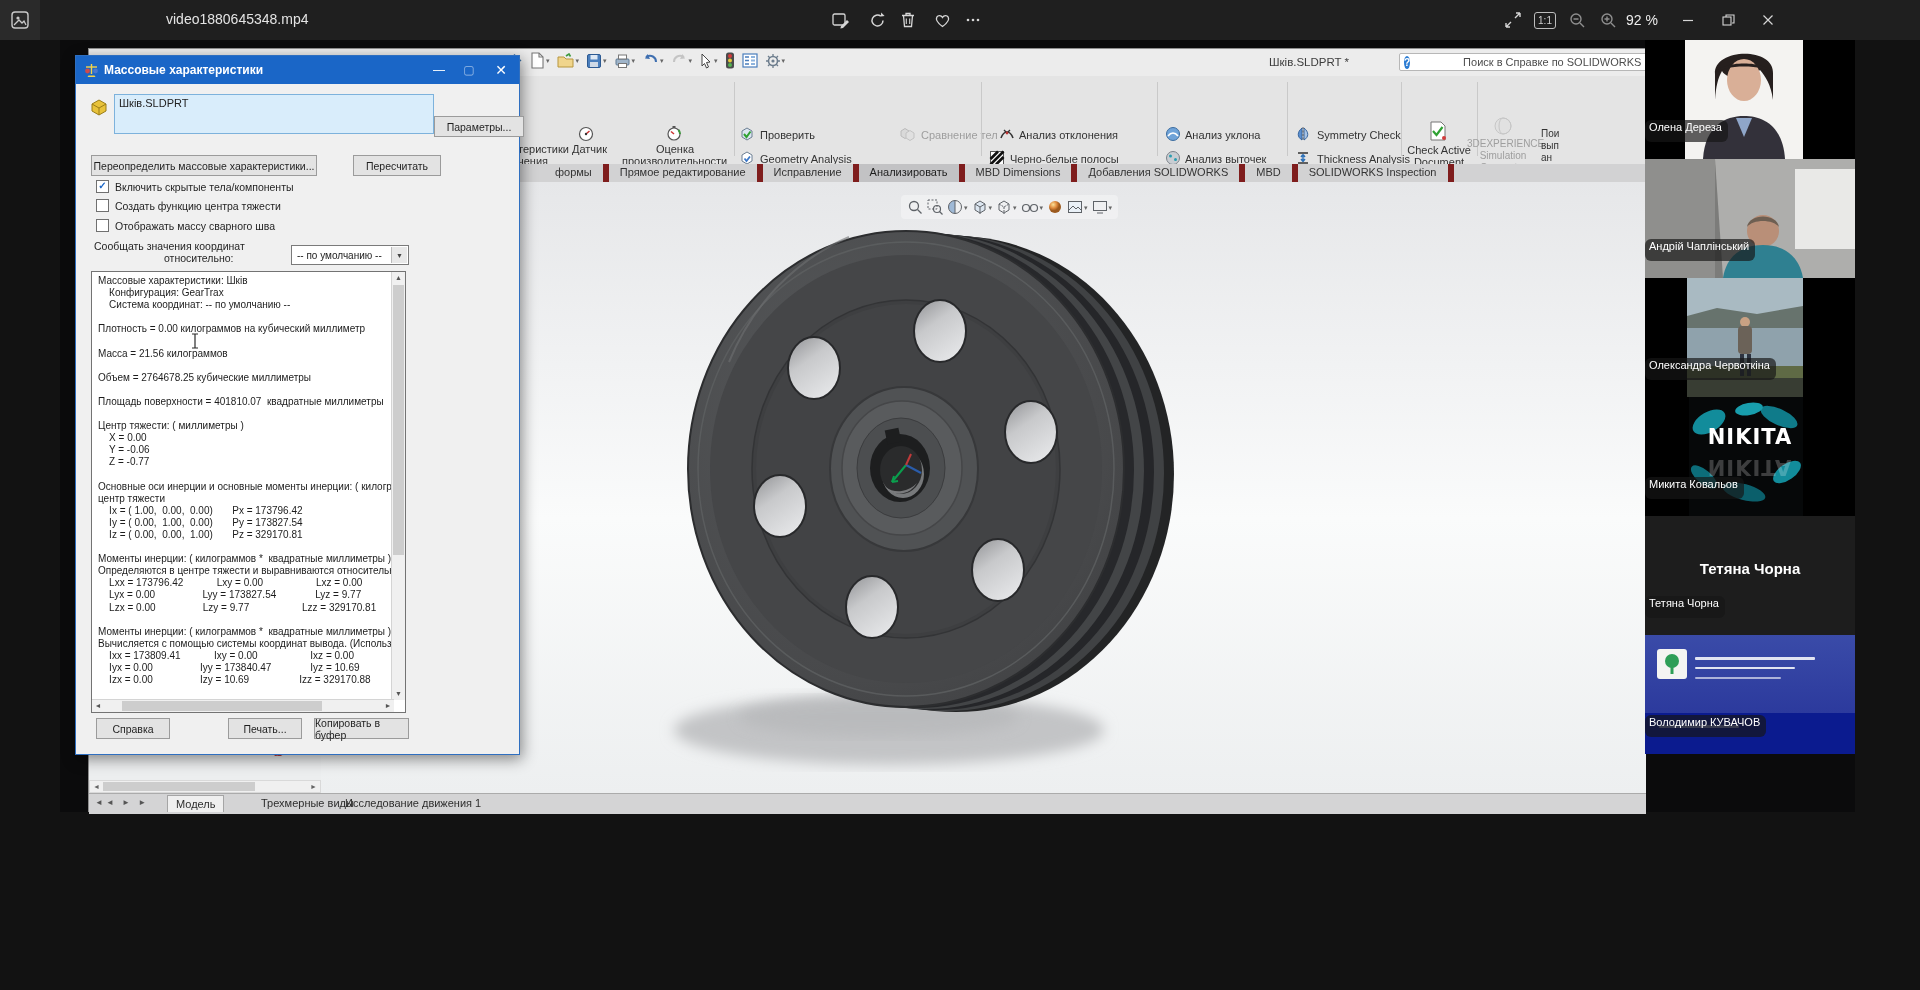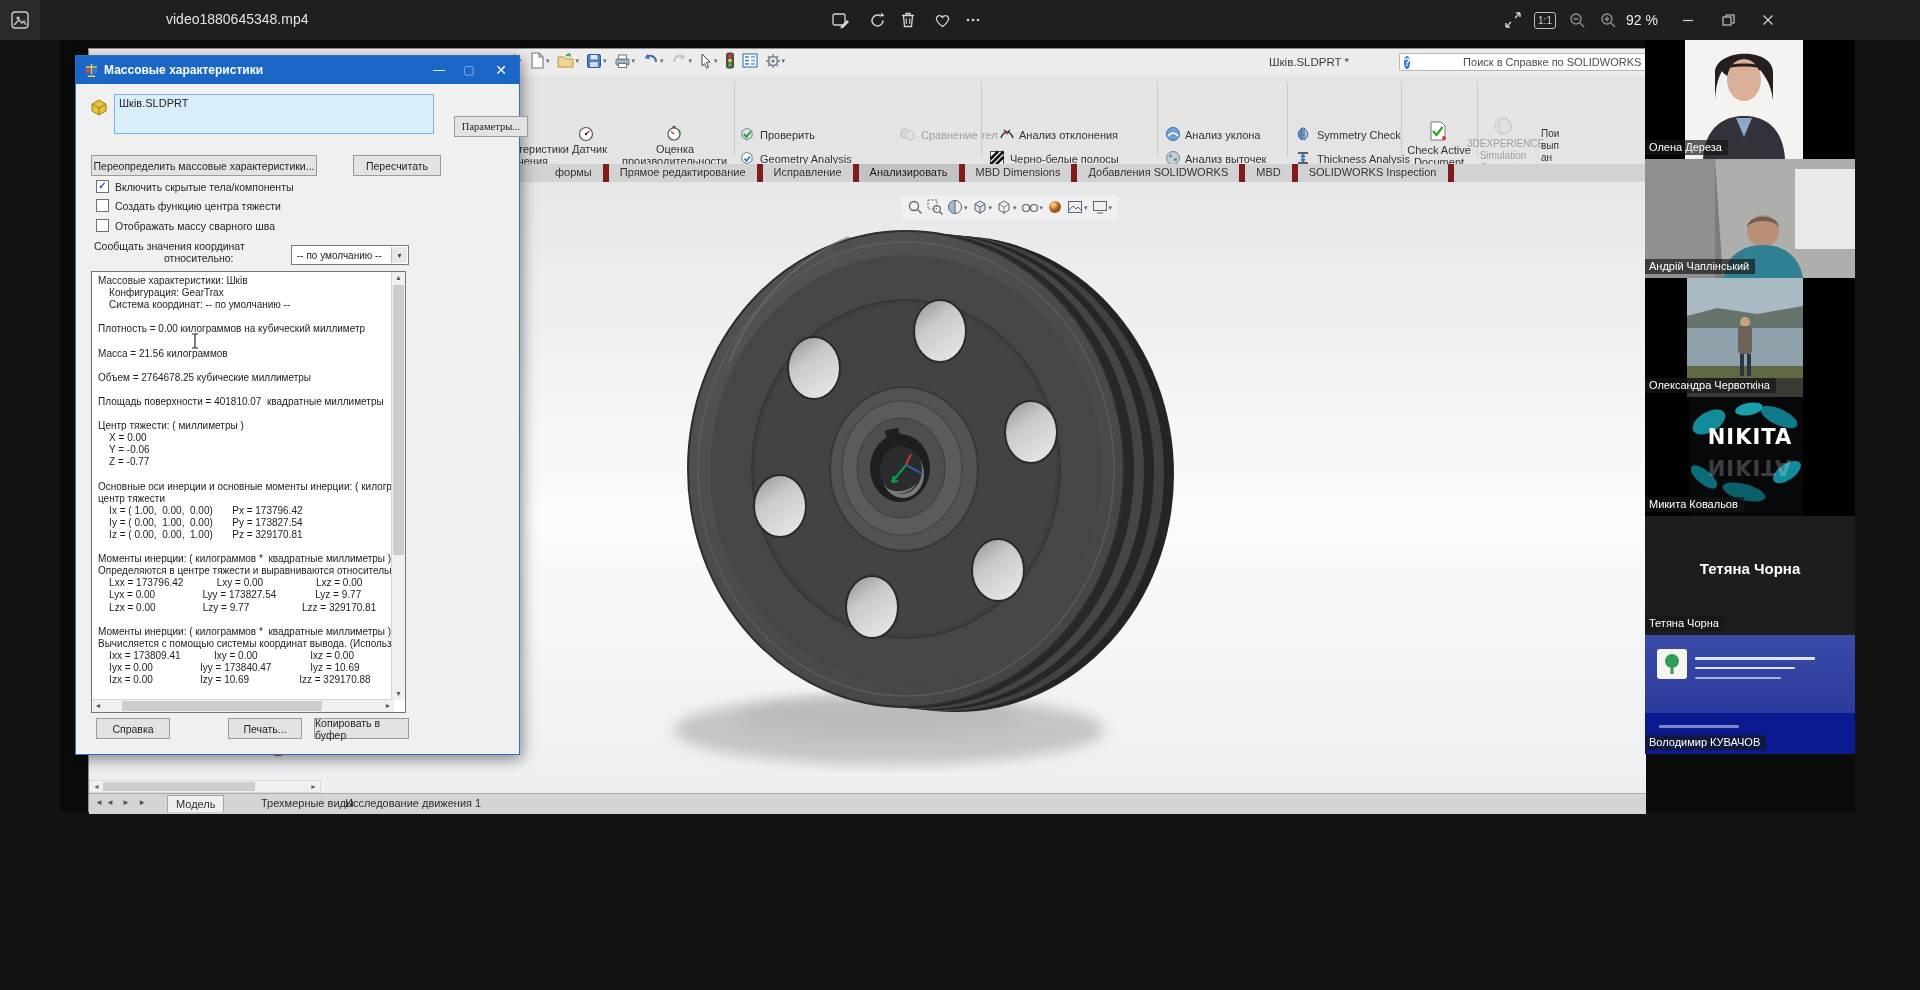--- a/index.html
+++ b/index.html
@@ -63,21 +63,21 @@
   .report{position:absolute;left:15px;top:215px;width:315px;height:442px;background:#fff;border:1px solid #737373;box-sizing:border-box;}
   .report pre{margin:0;padding:3px 6px;font-family:"Liberation Sans",sans-serif;font-size:10px;line-height:12.1px;color:#1c1c1c;white-space:pre;overflow:hidden;width:288px;height:420px;}
   .vs{position:absolute;right:0;top:0;width:13px;height:428px;background:#f0f0f0;border-left:1px solid #d4d4d4;}
   .vs .ar{width:13px;height:12px;font-size:7px;color:#555;text-align:center;line-height:12px;}
   .vs .th{position:absolute;left:1px;top:13px;width:11px;height:270px;background:#cdcdcd;}
   .hs{position:absolute;left:0;bottom:0;width:302px;height:12px;background:#f0f0f0;border-top:1px solid #d4d4d4;}
   .hs .arl,.hs .arr{position:absolute;top:0;width:12px;height:12px;font-size:7px;color:#555;text-align:center;line-height:12px;}
   .hs .th{position:absolute;left:30px;top:1px;width:200px;height:10px;background:#cdcdcd;}
   
   .tile{position:absolute;left:1645px;width:210px;height:119px;background:#000;overflow:hidden;}
-  .tile-label{position:absolute;left:0;bottom:4px;background:rgba(22,22,22,0.68);color:#fff;font-size:11px;padding:1px 6px 2px 4px;white-space:nowrap;}
+  .tile-label{position:absolute;left:0;bottom:17px;background:rgba(22,22,22,0.68);color:#fff;font-size:11px;padding:1px 6px 9px 4px;white-space:nowrap;border-radius:6px;}
   .photo{position:absolute;top:0;height:119px;}
   .nik-text{position:absolute;left:0;width:100%;text-align:center;color:#fff;font-weight:bold;font-size:21px;letter-spacing:1px;font-family:"DejaVu Sans",sans-serif;}
   .tet-name{position:absolute;left:0;top:44px;width:100%;text-align:center;color:#fff;font-weight:bold;font-size:15px;}
   .slide-line{position:absolute;background:rgba(255,255,255,0.85);height:3px;border-radius:1px;}
 </style>
 </head>
 <body>
 
 <div class="canvas">
 
@@ -583,21 +583,21 @@
       <span class="dlg-ctl" style="right:3px;font-size:14px;">✕</span>
     </div>
 
     <svg class="abs" style="left:12px;top:40px;" width="22" height="20" viewBox="0 0 22 20">
       <path d="M4 8 l7-4 7 4 v7 l-7 4 -7-4 z" fill="#e8c23a" stroke="#9a7d18"></path>
       <path d="M4 8 l7 4 7-4 M11 12 v7" fill="none" stroke="#9a7d18"></path>
     </svg>
     <div class="namefield">
       <span>Шків.SLDPRT</span>
     </div>
-    <div class="btn" style="left:378px;top:60px;width:74px;height:21px;font-family:Liberation Serif, serif;">
+    <div class="btn" style="left:358px;top:60px;width:90px;height:21px;">
         <span>Параметры...</span>
       </div>
 
     <div class="btn" style="left:15px;top:99px;width:226px;height:21px;">
         <span>Переопределить массовые характеристики...</span>
       </div>
     <div class="btn" style="left:277px;top:99px;width:88px;height:21px;">
         <span>Пересчитать</span>
       </div>
 

